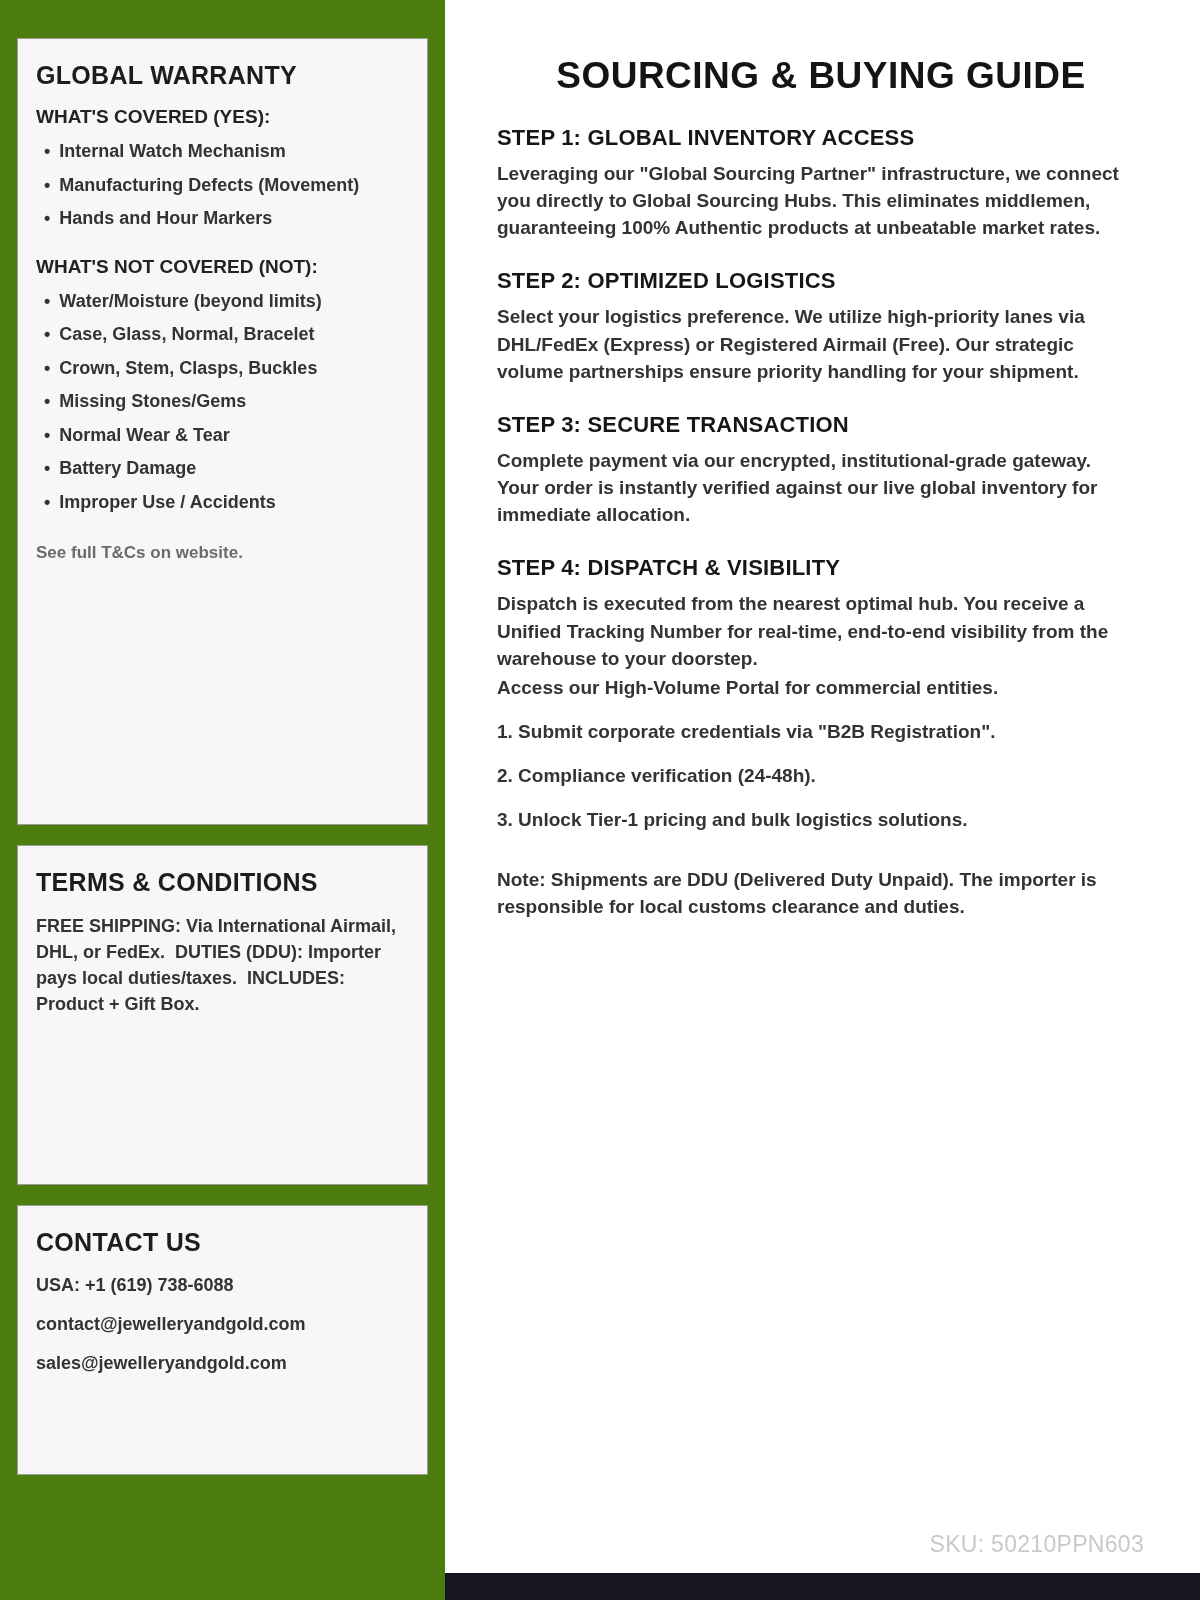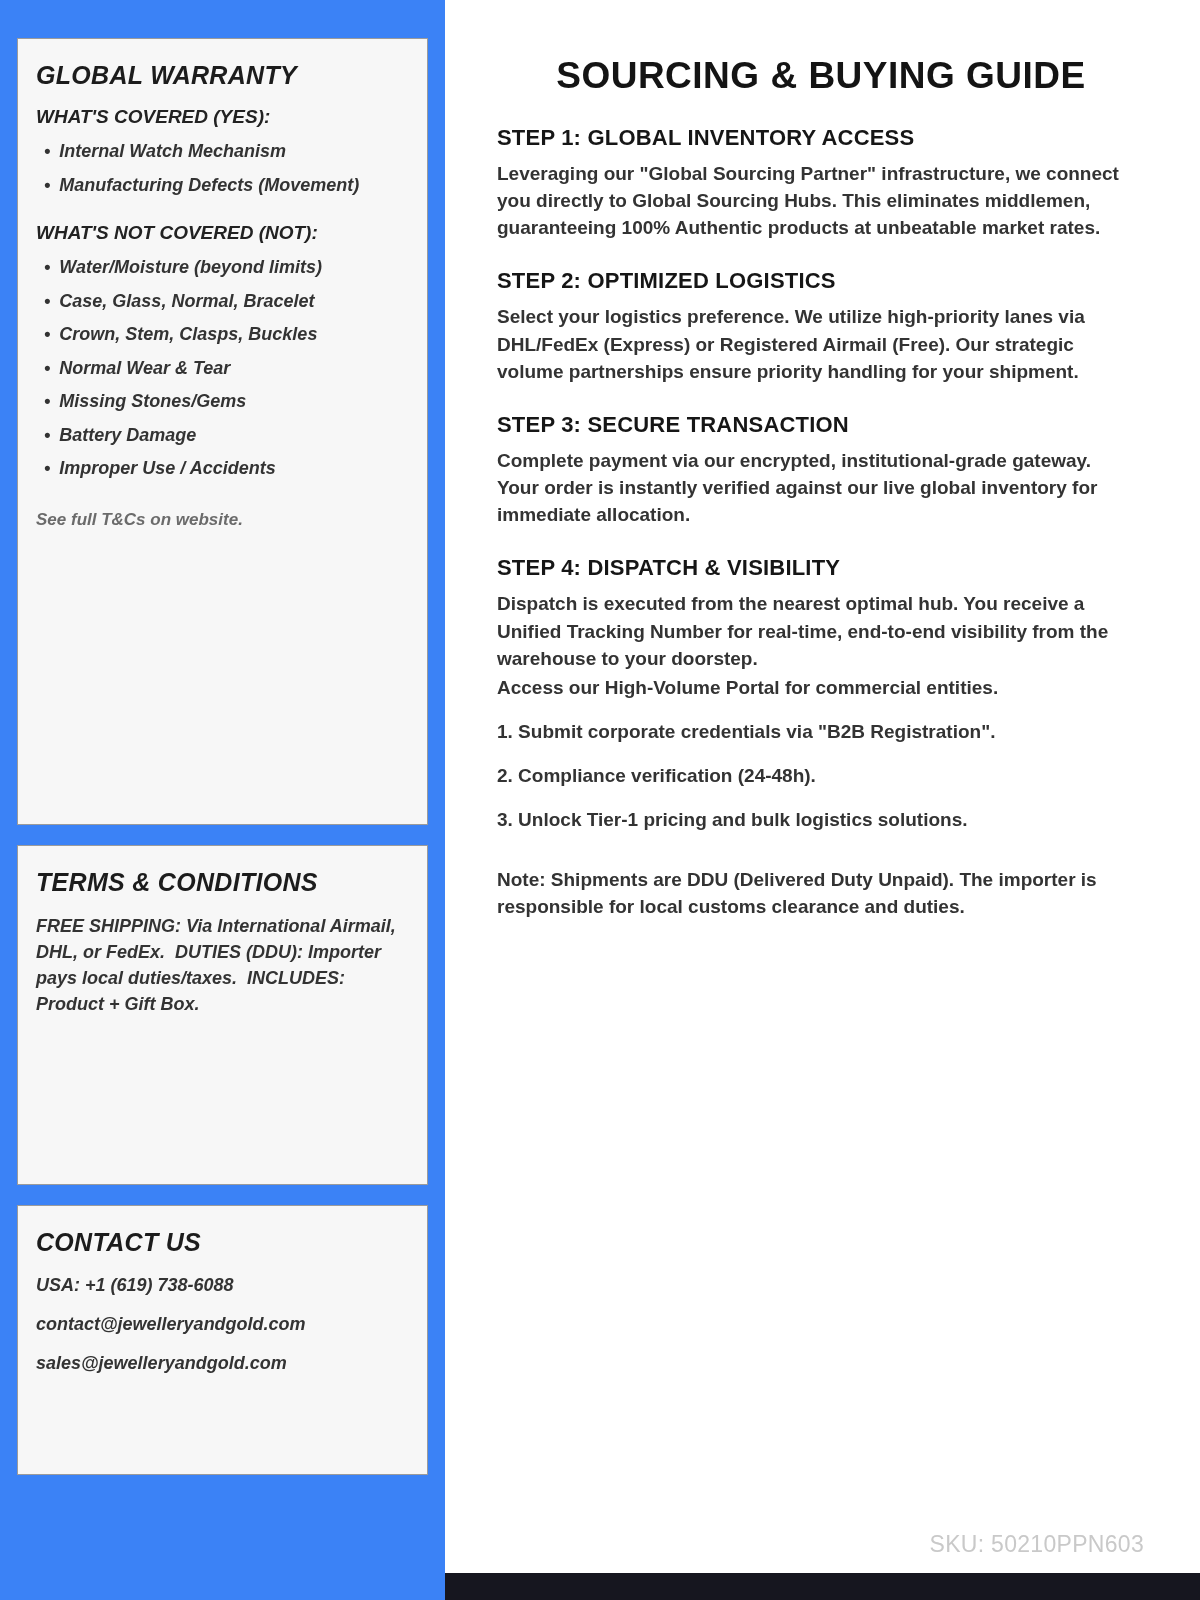--- a/index.html
+++ b/index.html
@@ -11,24 +11,23 @@
     font-family: "Liberation Sans", "DejaVu Sans", sans-serif;
     color: #2e2e2e;
     overflow: hidden;
   }
 
   
   .sidebar {
     position: absolute;
     left: 0; top: 0;
     width: 445px; height: 1600px;
-    background: #3b82f6;
+    background: #4d7c0f;
     box-sizing: border-box;
     padding: 38px 17px 17px 17px;
-    font-style: italic;
   }
   .box {
     background: #f7f7f7;
     border: 1px solid #9b9b9b;
     box-sizing: border-box;
     padding: 22px 18px;
     margin-bottom: 20px;
   }
   .box-warranty { min-height: 787px; }
   .box-terms    { min-height: 340px; }
@@ -146,29 +145,30 @@
 
   <aside class="sidebar">
 
     <section class="box box-warranty">
       <h2>GLOBAL WARRANTY</h2>
 
       <h3>WHAT'S COVERED (YES):</h3>
       <ul>
         <li>Internal Watch Mechanism</li>
         <li>Manufacturing Defects (Movement)</li>
+        <li>Hands and Hour Markers</li>
       </ul>
 
       <h3>WHAT'S NOT COVERED (NOT):</h3>
       <ul>
         <li>Water/Moisture (beyond limits)</li>
         <li>Case, Glass, Normal, Bracelet</li>
         <li>Crown, Stem, Clasps, Buckles</li>
+        <li>Missing Stones/Gems</li>
         <li>Normal Wear &amp; Tear</li>
-        <li>Missing Stones/Gems</li>
         <li>Battery Damage</li>
         <li>Improper Use / Accidents</li>
       </ul>
 
       <p class="footnote">See full T&amp;Cs on website.</p>
     </section>
 
     <section class="box box-terms">
       <h2>TERMS &amp; CONDITIONS</h2>
       <p class="terms-body">FREE SHIPPING: Via International Airmail, DHL, or FedEx.  DUTIES (DDU): Importer pays local duties/taxes.  INCLUDES: Product + Gift Box.</p>

